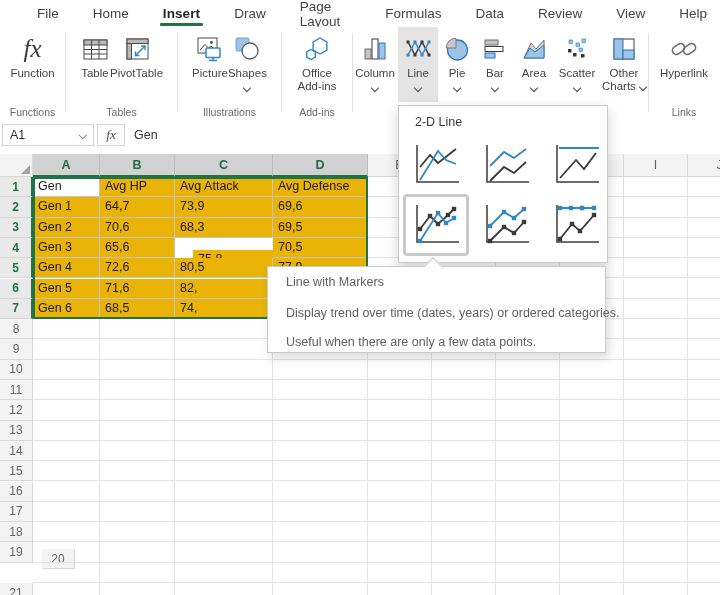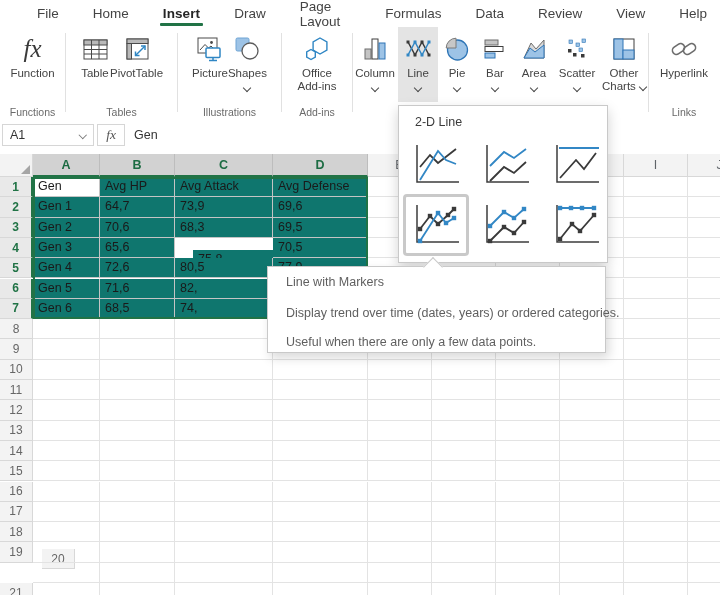--- a/index.html
+++ b/index.html
@@ -46,21 +46,21 @@
           border-right:1px solid #d8d8d8;border-bottom:1px solid #d8d8d8;font-size:12.5px;}
   .colhdr.sel{background:#d2d2d2;color:#1d6c43;font-weight:bold;border-bottom:2px solid var(--green);border-right-color:#bdbdbd;}
   .rowhdr{left:0;width:33px;background:#f3f3f3;color:#666;display:flex;align-items:center;justify-content:center;
           border-right:1px solid #d8d8d8;border-bottom:1px solid #d8d8d8;}
   .rowhdr.sel{background:#e9e9e9;color:var(--green);font-weight:bold;border-right:2px solid var(--green);}
   .cornerbox{left:0;top:4px;width:33px;height:23px;background:#f3f3f3;border-right:1px solid #d8d8d8;border-bottom:1px solid #d8d8d8;}
   .corner-tri{position:absolute;right:2px;bottom:2px;width:0;height:0;
               border-left:9px solid transparent;border-bottom:9px solid #a5a5a5;}
   .cell{background:transparent;border-right:1px solid #e3e3e3;border-bottom:1px solid #e3e3e3;
         font-size:12.5px;color:#1a1a1a;line-height:19px;padding:0 5px;white-space:nowrap;overflow:hidden;}
-  .cell.sel{background:#0f766e;border-color:#c4c4c4;}
+  .cell.sel{background:#eab308;border-color:#c4c4c4;}
   .cell.activecell{background:#fff;}
   .cell.num{text-align:left;}
   #selborder{position:absolute;border:2px solid var(--green);box-sizing:border-box;pointer-events:none;z-index:5;}
 
   
   #panel{position:absolute;left:398px;top:105px;width:210px;height:158px;background:#fff;z-index:30;
          border:1px solid #c9c9c9;box-sizing:border-box;box-shadow:0 5px 12px rgba(0,0,0,.18);}
   #panel-title{position:absolute;left:16px;top:9px;font-size:12.5px;color:#3b3b3b;}
   .thumb-item{position:absolute;width:52px;height:46px;}
   .sel-frame{position:absolute;width:60px;height:56px;border:3px solid #c9c9c9;border-radius:4px;background:#fff;}

